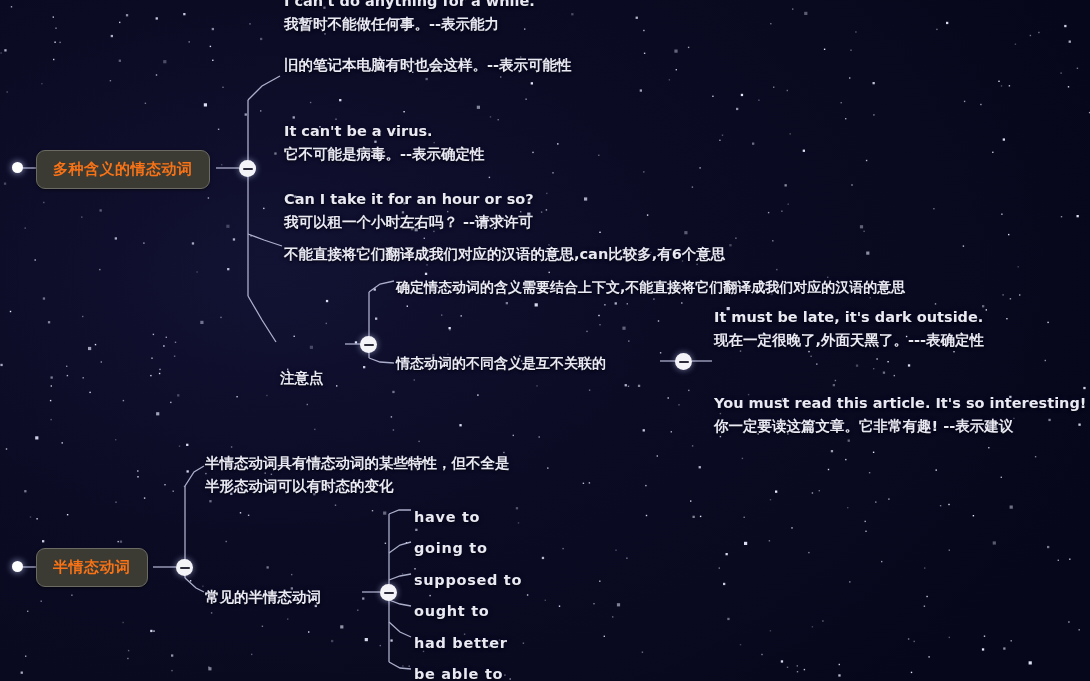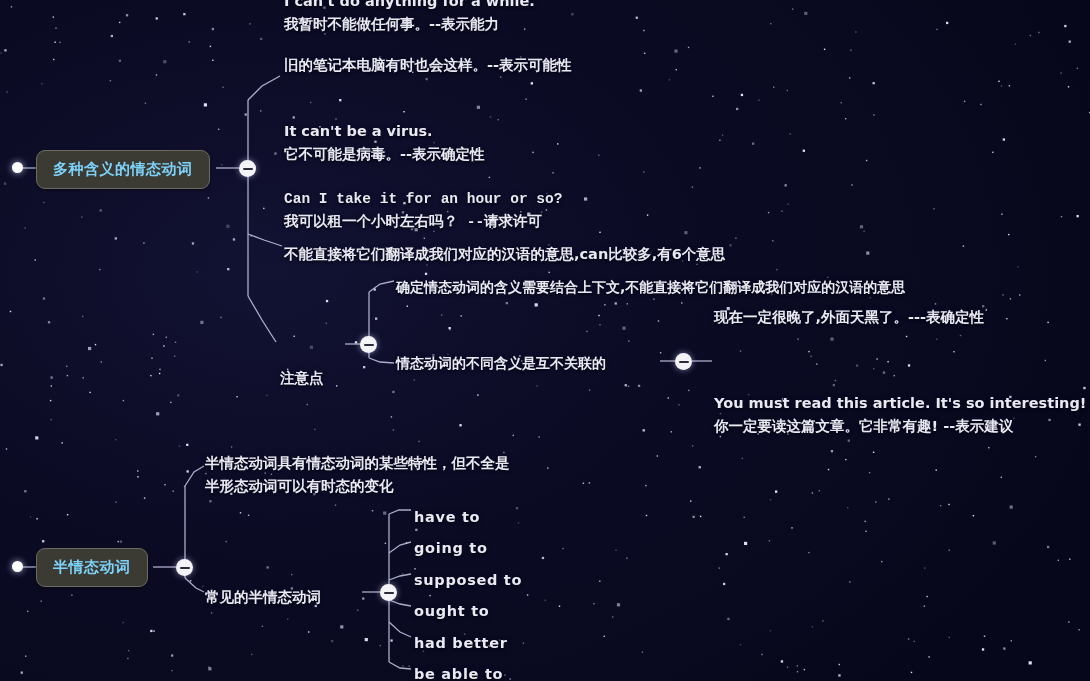--- a/index.html
+++ b/index.html
@@ -26,21 +26,21 @@
   }
   #edges { z-index: 2; }
   #stars { z-index: 1; }
 
   .node-box {
     position: absolute;
     z-index: 4;
     background: #3b3b33;
     border: 1px solid #6b6b63;
     border-radius: 9px;
-    color: #7dd3fc;
+    color: #f97316;
     font-weight: bold;
     font-size: 15px;
     letter-spacing: 0.5px;
     padding: 9px 16px;
     white-space: nowrap;
     box-shadow: 0 1px 3px rgba(0,0,0,0.55);
   }
 
   .leaf {
     position: absolute;
@@ -671,38 +671,39 @@
 
   <div class="leaf" style="left:284px; top:54px;">
     <div>旧的笔记本电脑有时也会这样。--表示可能性</div>
   </div>
 
   <div class="leaf" style="left:284px; top:120px;">
     <div class="en">It can't be a virus.</div>
     <div>它不可能是病毒。--表示确定性</div>
   </div>
 
-  <div class="leaf" style="left:284px; top:188px;font-family:Liberation Mono, monospace;">
+  <div class="leaf" style="left:284px; top:188px;">
     <div class="en">Can I take it for an hour or so?</div>
     <div>我可以租一个小时左右吗？ --请求许可</div>
   </div>
 
   <div class="leaf" style="left:284px; top:243px;">不能直接将它们翻译成我们对应的汉语的意思,can比较多,有6个意思</div>
 
   <div class="leaf" style="left:280px; top:337px;margin-top:30px;">注意点</div>
 
   <div class="toggle" style="left:360px; top:336px;"></div>
 
   <div class="leaf small" style="left:396px; top:276px;">确定情态动词的含义需要结合上下文,不能直接将它们翻译成我们对应的汉语的意思</div>
 
   <div class="leaf small" style="left:396px; top:352px;">情态动词的不同含义是互不关联的</div>
 
   <div class="toggle" style="left:675px; top:353px;"></div>
 
   <div class="leaf" style="left:714px; top:306px;">
+    <div class="en">It must be late, it's dark outside.</div>
     <div>现在一定很晚了,外面天黑了。---表确定性</div>
   </div>
 
   <div class="leaf" style="left:714px; top:372px;margin-top:20px;">
     <div class="en">You must read this article. It's so interesting!</div>
     <div>你一定要读这篇文章。它非常有趣! --表示建议</div>
   </div>
 
   <div class="node-box" style="left:36px; top:548px;">半情态动词</div>
   <div class="toggle" style="left:176px; top:559px;"></div>

